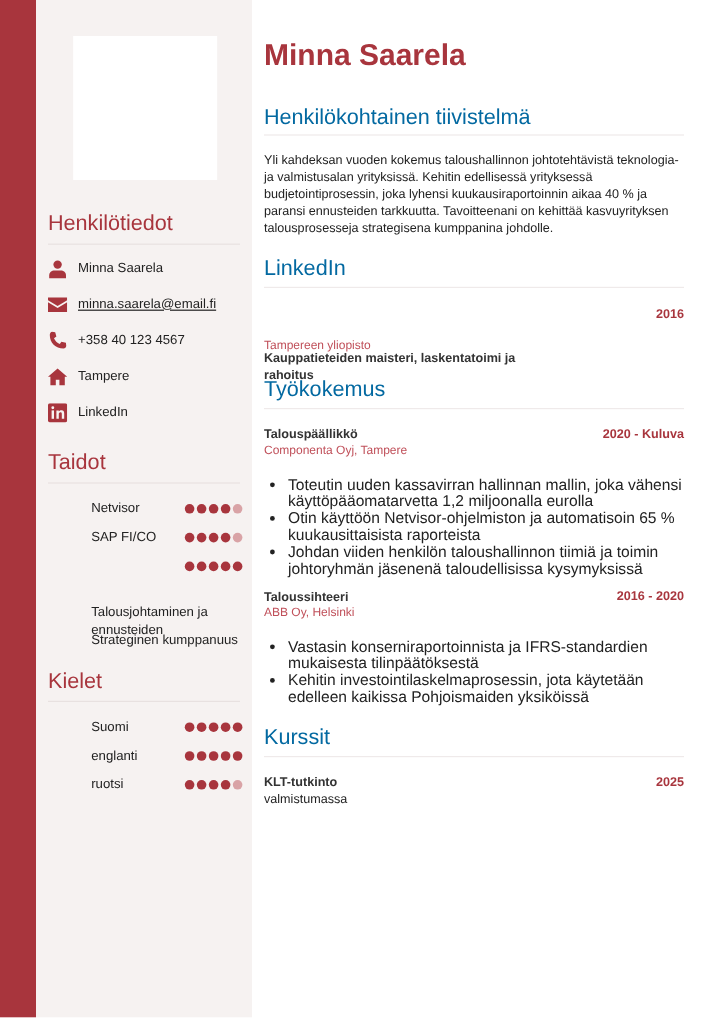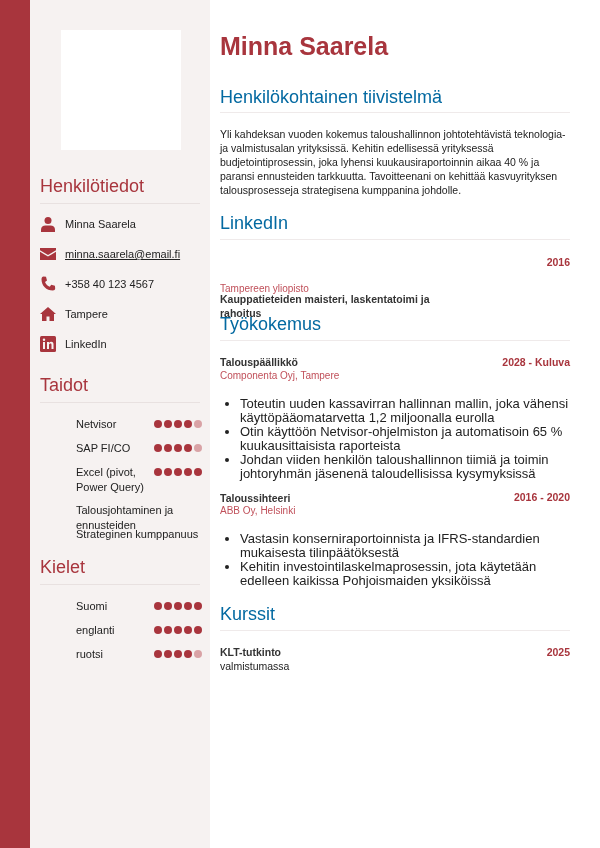--- a/index.html
+++ b/index.html
@@ -102,21 +102,20 @@
   <span class="name">SAP FI/CO</span>
   <div class="dots">
       <span class="dot"></span>
       <span class="dot"></span>
       <span class="dot"></span>
       <span class="dot"></span>
       <span class="dot off"></span>
     </div>
 </div>
 <div class="skill" style="top:465px;">
-  <span class="name">Excel (pivot, Power Query)</span>
   <div class="dots">
       <span class="dot"></span>
       <span class="dot"></span>
       <span class="dot"></span>
       <span class="dot"></span>
       <span class="dot"></span>
     </div>
 </div>
 <div class="skill" style="top:503px;">
   <span class="name" style="width:170px;">Talousjohtaminen ja ennusteiden</span>
@@ -168,21 +167,21 @@
 <div class="sec-h" style="top:213px;">LinkedIn</div>
 <div class="sec-rule" style="top:239px;"></div>
 <div class="entry-title" style="top:255px;margin-top:37px;">Kauppatieteiden maisteri, laskentatoimi ja rahoitus</div>
 <div class="entry-date" style="top:256px;">2016</div>
 <div class="entry-sub" style="top:283px;">Tampereen yliopisto</div>
 
 <div class="sec-h" style="top:314px;">Työkokemus</div>
 <div class="sec-rule" style="top:340px;"></div>
 
 <div class="entry-title" style="top:355px;">Talouspäällikkö</div>
-<div class="entry-date" style="top:356px;">2028 - Kuluva</div>
+<div class="entry-date" style="top:356px;">2020 - Kuluva</div>
 <div class="entry-sub" style="top:370px;">Componenta Oyj, Tampere</div>
 <ul class="bullets" style="top:397px;">
   <li>Toteutin uuden kassavirran hallinnan mallin, joka vähensi käyttöpääomatarvetta 1,2 miljoonalla eurolla</li>
   <li>Otin käyttöön Netvisor-ohjelmiston ja automatisoin 65 % kuukausittaisista raporteista</li>
   <li>Johdan viiden henkilön taloushallinnon tiimiä ja toimin johtoryhmän jäsenenä taloudellisissa kysymyksissä</li>
 </ul>
 
 <div class="entry-title" style="top:491px;">Taloussihteeri</div>
 <div class="entry-date" style="top:491px;">2016 - 2020</div>
 <div class="entry-sub" style="top:505px;">ABB Oy, Helsinki</div>

